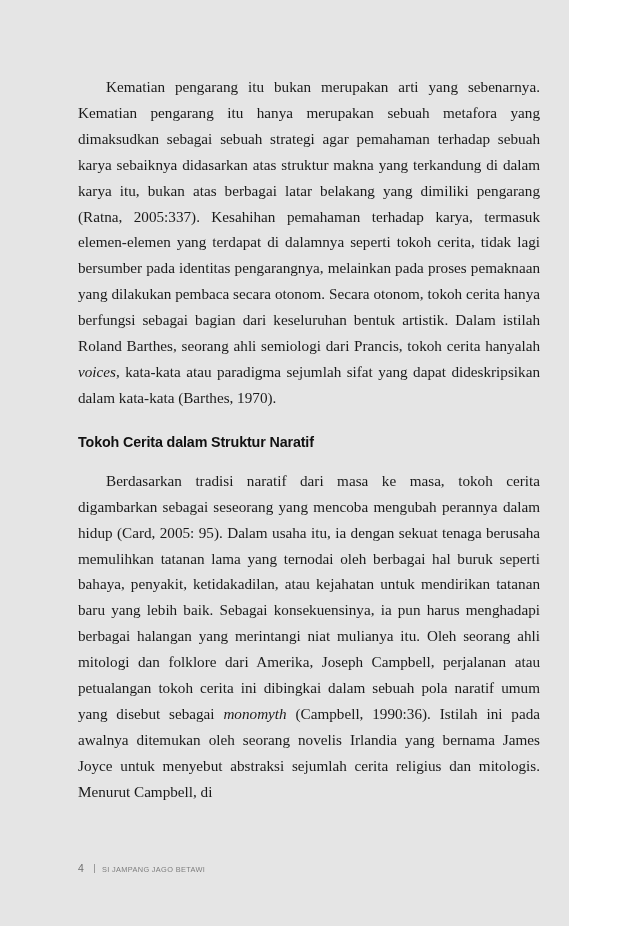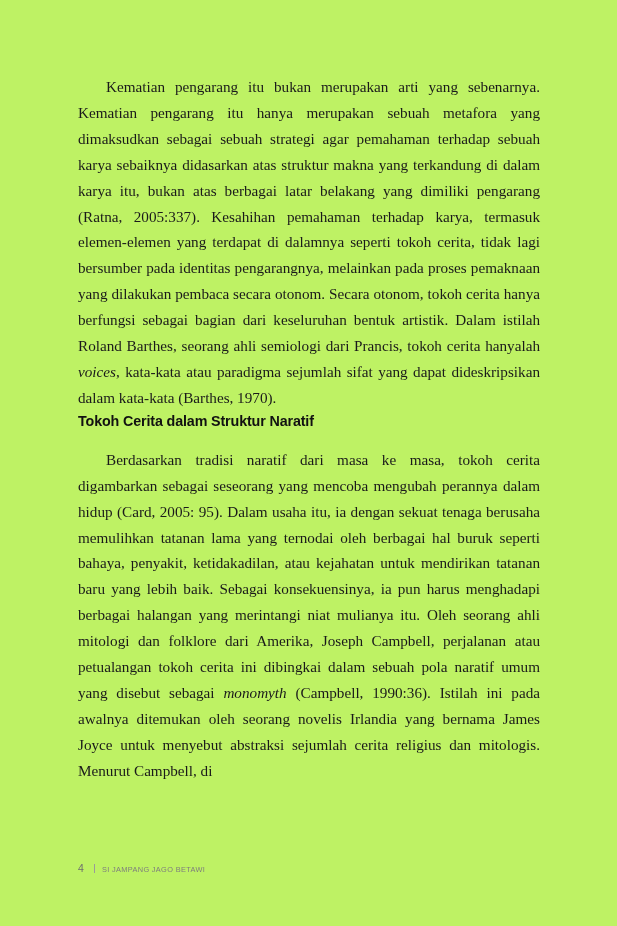--- a/index.html
+++ b/index.html
@@ -9,23 +9,23 @@
   }
 
   body {
     font-family: "Liberation Serif", "DejaVu Serif", serif;
     color: #1a1a1a;
     -webkit-font-smoothing: antialiased;
   }
 
   .page {
     position: relative;
-    width: 617px;
+    width: 569px;
     height: 926px;
-    background: #bef264;
+    background: #e5e5e5;
     overflow: hidden;
     box-sizing: border-box;
   }
 
   .text-column {
     position: absolute;
     left: 78px;
     top: 74px;
     width: 462px;
   }
@@ -48,20 +48,21 @@
     font-size: 15.4px;
     font-weight: bold;
     line-height: 20px;
     letter-spacing: -0.15px;
     color: #111111;
     transform: scaleX(0.93);
     transform-origin: left center;
   }
 
   .heading-block {
+    margin-top: 21px;
     margin-bottom: 16px;
   }
 
   em.term {
     font-style: italic;
   }
 
   .footer {
     position: absolute;
     left: 78px;

